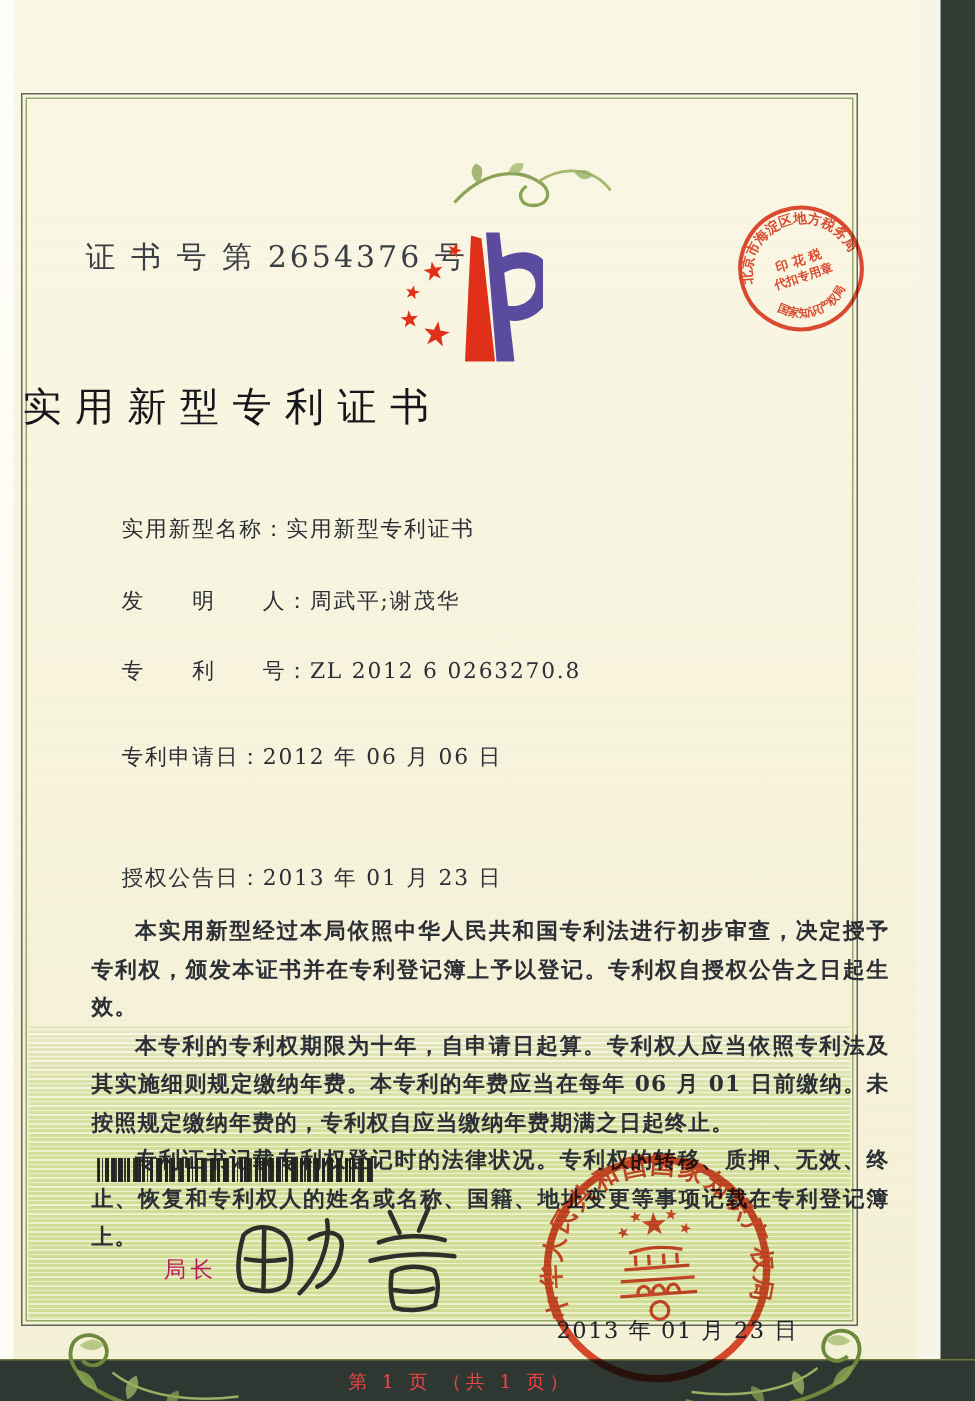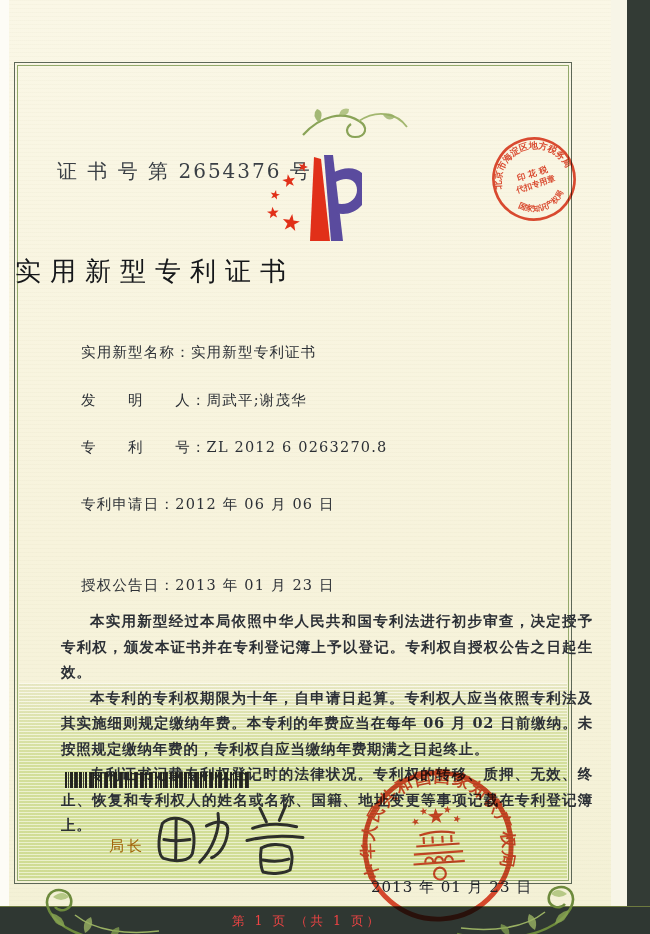--- a/index.html
+++ b/index.html
@@ -44,21 +44,21 @@
   .row .val{color:#2c3036;}
   .body-text{position:absolute;left:46px;top:545px;width:532px;font-size:14.5px;
              line-height:25.5px;color:#2c3036;text-align:justify;}
   .body-text p{margin:0;text-indent:2em;letter-spacing:0.8px;font-weight:bold;}
   
   .barcode{position:absolute;left:50px;top:709px;width:184px;height:16px;
       background:
         repeating-linear-gradient(90deg,#23231f 0 2px,rgba(0,0,0,0) 2px 5px),
         repeating-linear-gradient(90deg,#23231f 0 1px,rgba(0,0,0,0) 1px 7px),
         repeating-linear-gradient(90deg,rgba(35,35,31,.9) 0 1px,rgba(0,0,0,0) 1px 3px);}
-  .director{position:absolute;left:94px;top:774px;font-size:15px;letter-spacing:3px;color:#a16207;}
+  .director{position:absolute;left:94px;top:774px;font-size:15px;letter-spacing:3px;color:#be185d;}
   .signature{position:absolute;left:128px;top:736px;width:180px;height:84px;transform:rotate(-2deg);}
   .footer{position:absolute;left:0;top:850px;width:584px;text-align:center;
           font-size:12.5px;letter-spacing:3px;color:#ef4444;}
   .red-stroke{stroke:#dd3e24;fill:none;}
 </style>
 </head>
 <body>
 
 <div class="scan">
   <div class="paper"></div>
@@ -125,21 +125,21 @@
     </div>
     <div class="row" style="top:432px">
       <span class="lbl">专利申请日：</span><span class="val">2012 年 06 月 06 日</span>
     </div>
     <div class="row" style="top:513px">
       <span class="lbl">授权公告日：</span><span class="val">2013 年 01 月 23 日</span>
     </div>
 
     <div class="body-text">
       <p>本实用新型经过本局依照中华人民共和国专利法进行初步审查，决定授予专利权，颁发本证书并在专利登记簿上予以登记。专利权自授权公告之日起生效。</p>
-      <p>本专利的专利权期限为十年，自申请日起算。专利权人应当依照专利法及其实施细则规定缴纳年费。本专利的年费应当在每年 06 月 02 日前缴纳。未按照规定缴纳年费的，专利权自应当缴纳年费期满之日起终止。</p>
+      <p>本专利的专利权期限为十年，自申请日起算。专利权人应当依照专利法及其实施细则规定缴纳年费。本专利的年费应当在每年 06 月 01 日前缴纳。未按照规定缴纳年费的，专利权自应当缴纳年费期满之日起终止。</p>
       <p>专利证书记载专利权登记时的法律状况。专利权的转移、质押、无效、终止、恢复和专利权人的姓名或名称、国籍、地址变更等事项记载在专利登记簿上。</p>
     </div>
 
     <div class="barcode"></div>
 
     <div class="director">局长</div>
     <svg class="signature" viewBox="0 0 180 84" role="img" aria-label="田力普">
       <g stroke="#2d2f2b" stroke-width="3" fill="none" stroke-linecap="round" stroke-linejoin="round">
         <path d="M20,22 C14,40 15,54 20,57 C34,62 46,60 49,53 C53,38 51,26 46,22 C37,15 26,16 20,22"></path>
         <path d="M21,38 C30,40 40,40 47,39"></path>

